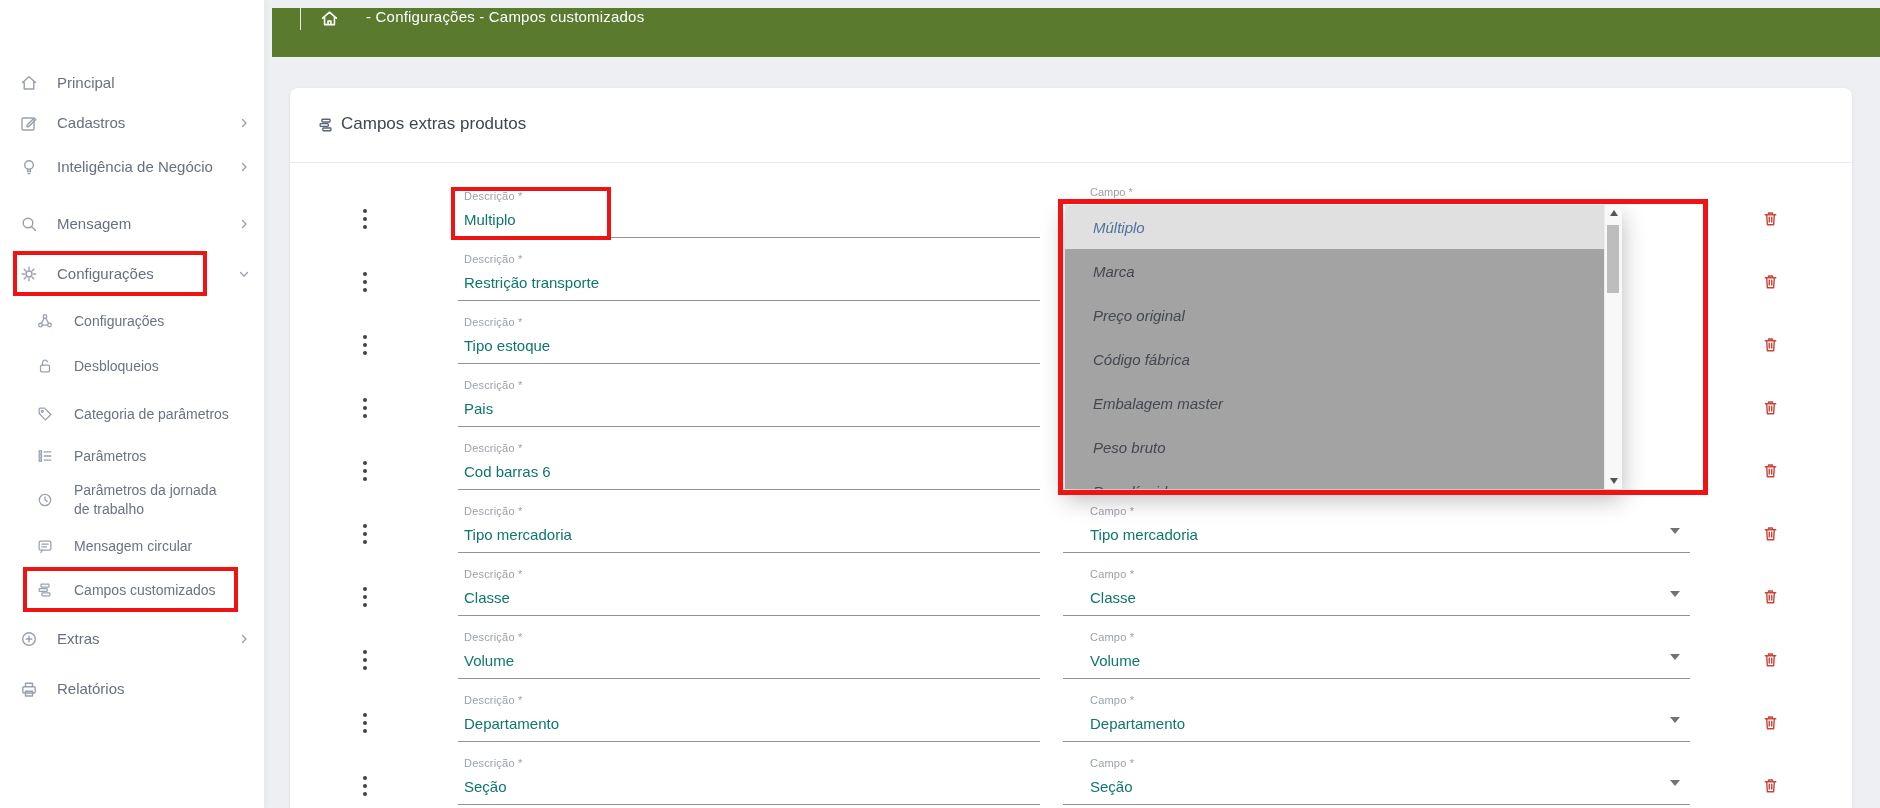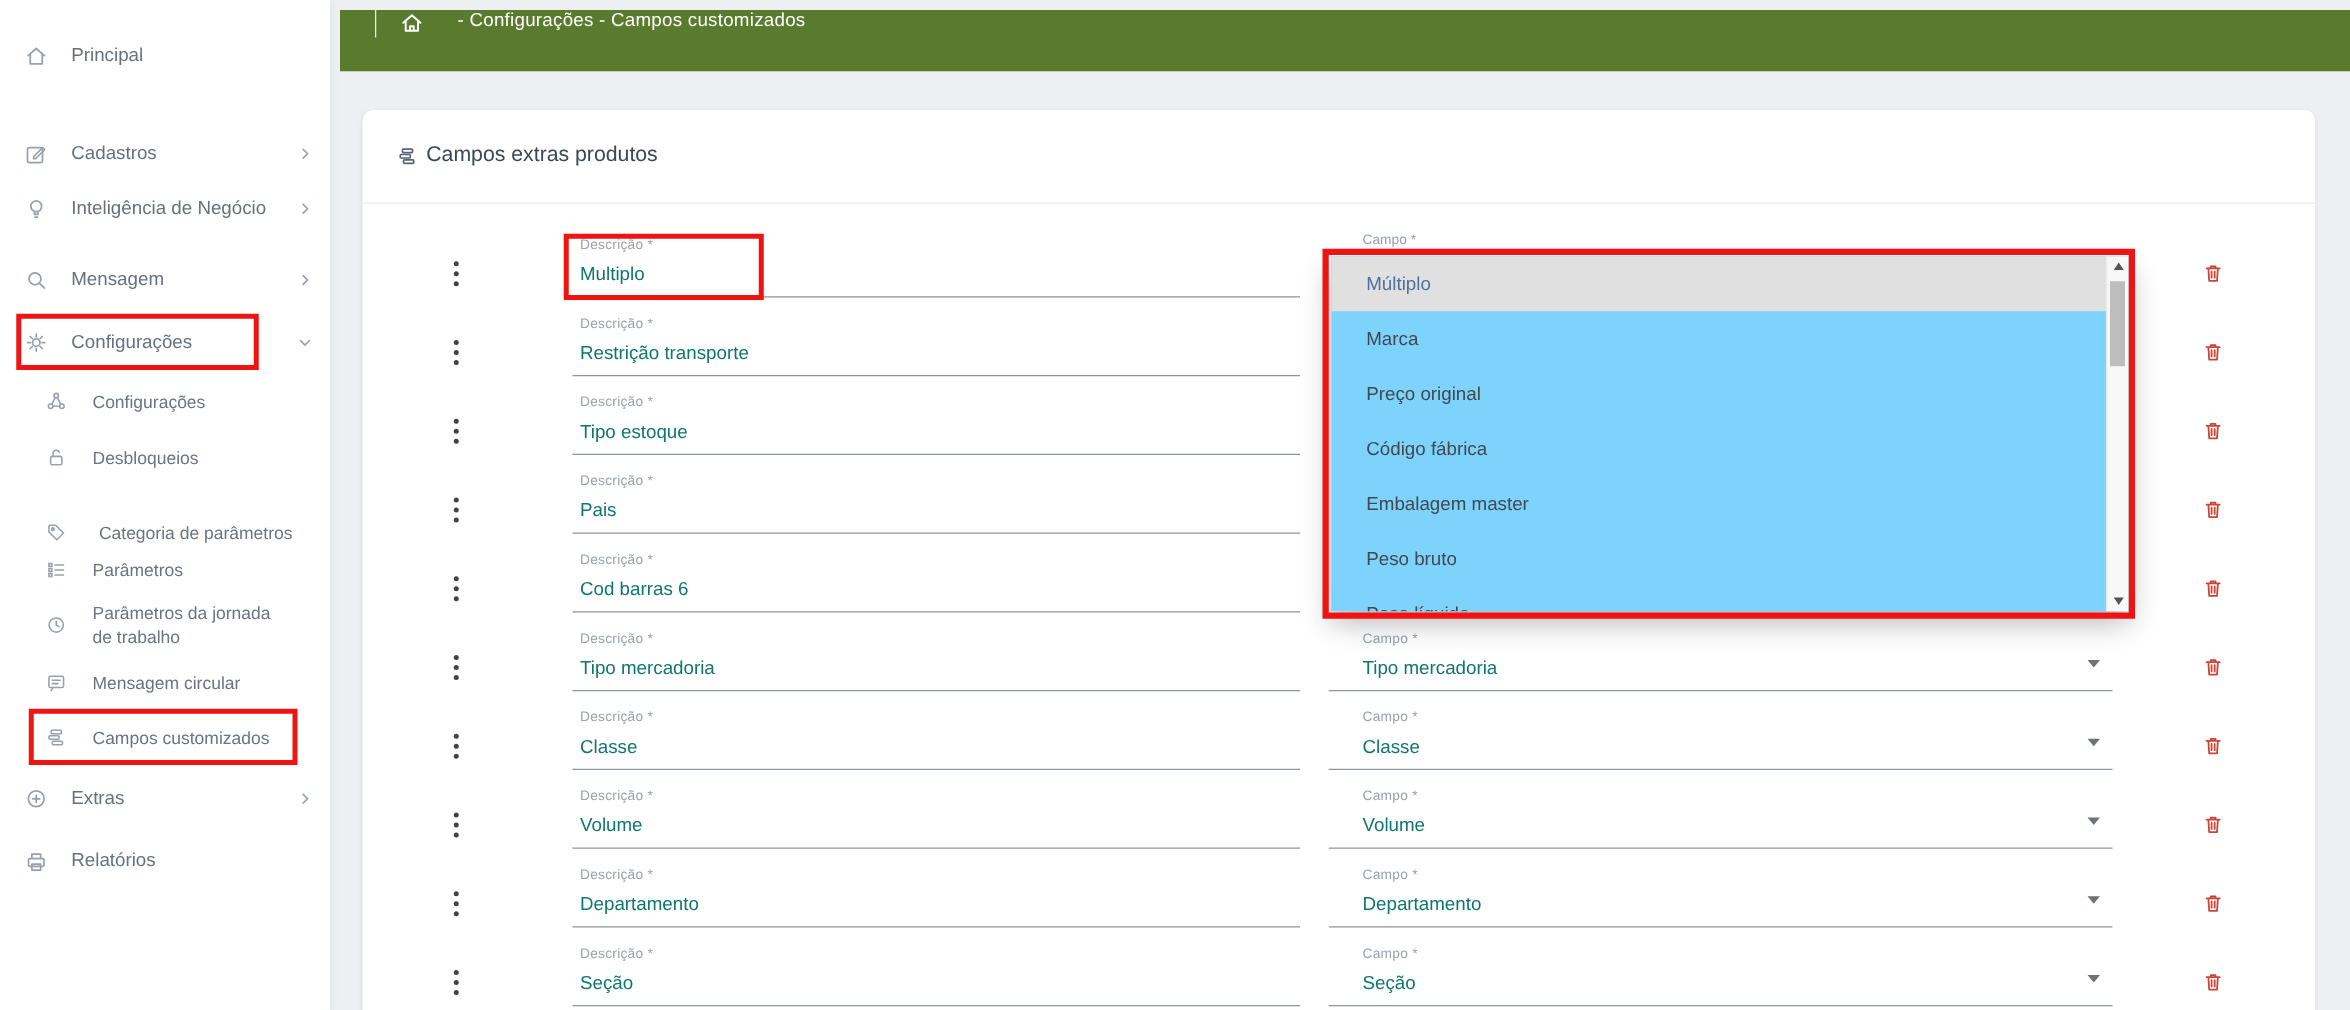--- a/index.html
+++ b/index.html
@@ -39,21 +39,21 @@
   .f-desc .flabel,.f-desc .fvalue{left:6px;}
   .f-campo{left:773px;width:627px;}
   .f-campo .flabel,.f-campo .fvalue{left:27px;}
   .sel-arrow{position:absolute;right:10px;top:26px;width:0;height:0;border-left:5.5px solid transparent;border-right:5.5px solid transparent;border-top:6px solid #6f7377;}
   .trash{position:absolute;left:1471px;top:21px;width:19px;height:19px;color:#cb4437;cursor:pointer;display:flex;}
 
   
   #campo-label-row1{position:absolute;left:1090px;top:186px;font-size:11px;color:#9ba1ab;z-index:5;}
 
   
-  #dropdown{position:absolute;left:1065px;top:205px;width:638px;height:284px;background:#7dd3fc;box-shadow:0 10px 22px rgba(0,0,0,.28);z-index:20;overflow:hidden;}
+  #dropdown{position:absolute;left:1065px;top:205px;width:557px;height:284px;background:#a3a3a3;box-shadow:0 10px 22px rgba(0,0,0,.28);z-index:20;overflow:hidden;font-style:italic;}
   .dd-list{position:absolute;left:0;top:0;width:621px;}
   .dd-opt{height:44px;display:flex;align-items:center;padding-left:28px;font-size:15px;color:#424750;cursor:pointer;}
   .dd-opt.selected{background:#e0e0e0;color:#50719e;}
   .dd-scroll{position:absolute;right:0;top:0;width:17px;height:284px;background:#f8f8f8;border-left:1px solid #ececec;}
   .dd-scroll .up,.dd-scroll .down{position:absolute;left:0;width:17px;height:16px;display:flex;align-items:center;justify-content:center;}
   .dd-scroll .up{top:0;}
   .dd-scroll .down{bottom:0;}
   .tri-up{width:0;height:0;border-left:4.5px solid transparent;border-right:4.5px solid transparent;border-bottom:6px solid #555;}
   .tri-down{width:0;height:0;border-left:4.5px solid transparent;border-right:4.5px solid transparent;border-top:6px solid #555;}
   .dd-thumb{position:absolute;left:2px;top:20px;width:12px;height:68px;background:#bdbdbd;}
@@ -67,21 +67,21 @@
 
   svg{display:block;}
 </style>
 </head>
 <body>
 
 <div id="app">
 
   <nav id="sidebar">
 
-    <div class="sb-item" style="top:30px;height:30px;">
+    <div class="sb-item" style="top:63px;height:30px;align-items:flex-end;">
       <span class="ic">
         <svg width="20" height="20" viewBox="0 0 20 20" fill="none" stroke="currentColor" stroke-width="1.4" stroke-linecap="round" stroke-linejoin="round">
             <path d="M3.5 9.5L10 3.8l6.5 5.7M5.2 8.4V16h9.6V8.4"></path>
           </svg>
       </span>
       <span class="lbl">Principal</span>
     </div>
 
     <div class="sb-item" style="top:96px;height:30px;margin-top:12px;">
       <span class="ic">
@@ -158,21 +158,21 @@
     <div class="sb-item sb-sub" style="top:351px;height:30px;">
       <span class="ic">
         <svg width="18" height="18" viewBox="0 0 20 20" fill="none" stroke="currentColor" stroke-width="1.4" stroke-linecap="round" stroke-linejoin="round">
             <rect x="5" y="9" width="10" height="7.5" rx="1.5"></rect>
             <path d="M7.2 9V6.4a2.9 2.9 0 0 1 5.6-1"></path>
           </svg>
       </span>
       <span class="lbl">Desbloqueios</span>
     </div>
 
-    <div class="sb-item sb-sub" style="top:404px;height:44px;text-align:right;">
+    <div class="sb-item sb-sub" style="top:392px;height:44px;">
       <span class="ic">
         <svg width="18" height="18" viewBox="0 0 20 20" fill="none" stroke="currentColor" stroke-width="1.4" stroke-linecap="round" stroke-linejoin="round">
             <path d="M3.5 9.5v-5a1 1 0 0 1 1-1h5l7 7-6 6z"></path>
             <circle cx="7" cy="7" r="1.1"></circle>
           </svg>
       </span>
       <span class="lbl">Categoria de parâmetros</span>
     </div>
 
     <div class="sb-item sb-sub" style="top:441px;height:30px;">

